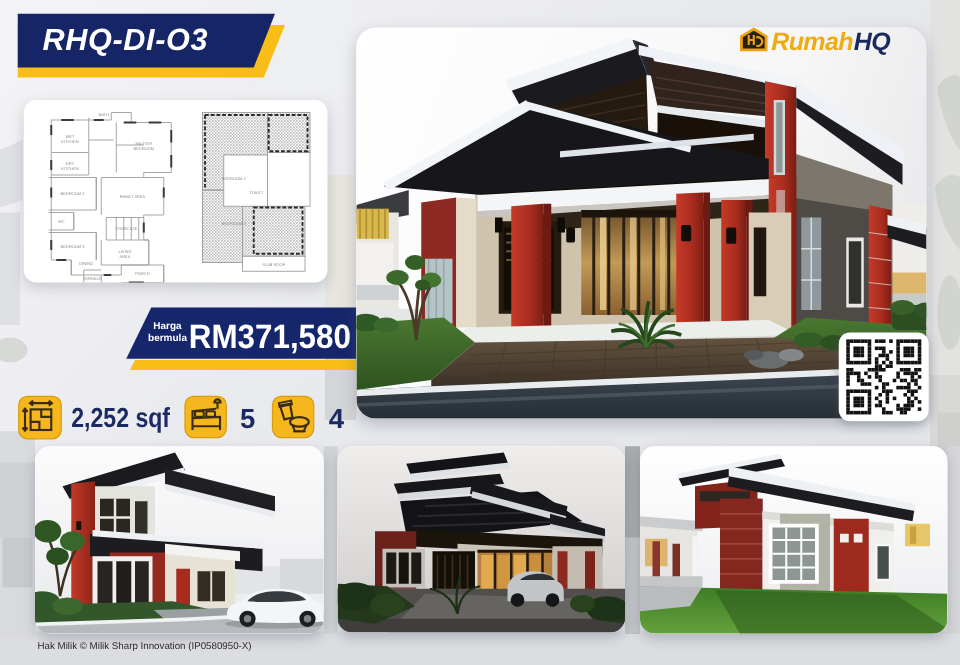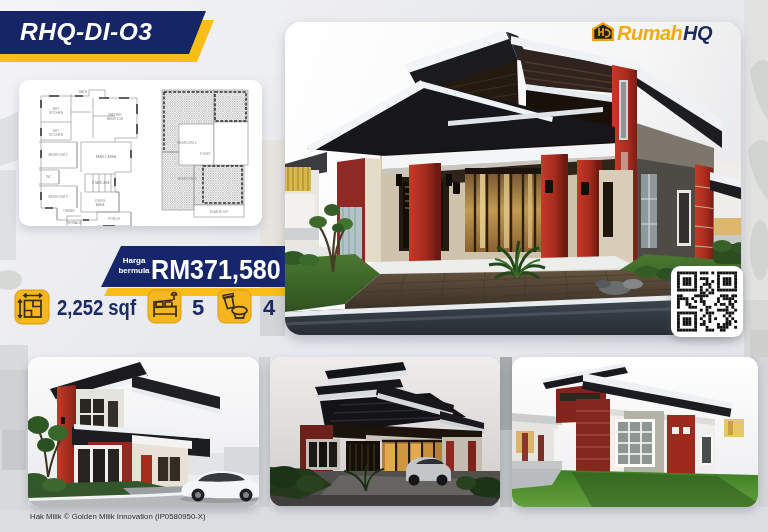--- a/index.html
+++ b/index.html
@@ -42,21 +42,21 @@
 
  <rect x="259" y="357" width="11" height="150" fill="#d2d4d6"></rect>
  <rect x="500" y="357" width="12" height="150" fill="#a7abae"></rect>
  <rect x="500" y="430" width="12" height="77" fill="#c2c5c7"></rect>
  <rect x="758" y="357" width="10" height="150" fill="#d5d6d8"></rect>
 
  <rect x="205" y="0" width="80" height="75" fill="#eeeff1"></rect>
 </svg>
 </div>
 
-<div class="abs" id="badge" style="left:0;top:0;width:230px;height:70px;text-align:center;">
+<div class="abs" id="badge" style="left:14px;top:0;width:230px;height:70px;text-align:center;">
 <svg width="230" height="70" viewBox="0 0 230 70">
 
   <polygon points="0,20 214,20 197,62 0,62" fill="#f8bd16"></polygon>
 
   <polygon points="0,11 206,11 189,54 0,54" fill="#152566"></polygon>
 
   <text x="20" y="40" font-family="Liberation Sans, sans-serif" font-size="24.5" font-weight="bold" font-style="italic" fill="#ffffff" letter-spacing="0.5">RHQ-DI-O3</text>
 </svg>
 </div>
 
@@ -138,21 +138,21 @@
 
   <polygon points="27,6 195,6 195,47 7,47" fill="#16266a"></polygon>
 
   <text x="40" y="23" text-anchor="middle" font-family="Liberation Sans, sans-serif" font-size="8" font-weight="bold" fill="#ffffff">Harga</text>
   <text x="40" y="33" text-anchor="middle" font-family="Liberation Sans, sans-serif" font-size="8" font-weight="bold" fill="#ffffff">bermula</text>
 
   <text transform="translate(57,38.5) scale(0.93,1)" font-family="Liberation Sans, sans-serif" font-size="27" font-weight="bold" fill="#ffffff">RM371,580</text>
 </svg>
 </div>
 
-<div class="abs" id="icons" style="left:10px;top:284px;width:280px;height:46px;">
+<div class="abs" id="icons" style="left:10px;top:311px;width:280px;height:46px;">
 <svg width="280" height="46" viewBox="0 0 280 46">
 
   <rect x="5" y="6" width="34" height="34" rx="7" fill="#f6b71e" stroke="#d89d0e" stroke-width="1"></rect>
   <g stroke="#3a2c10" stroke-width="1.7" fill="none">
     <rect x="14.5" y="16.5" width="16.5" height="16.5"></rect>
     <path d="M23,16.5 v6 h8 M14.5,26.5 h7 v6.5"></path>
     <path d="M14.5,11.5 h16.5 M16.5,9.5 l-2.5,2 l2.5,2 M29,9.5 l2.5,2 l-2.5,2"></path>
     <path d="M10,16.5 v16.5 M8,18.5 l2,-2.5 l2,2.5 M8,31 l2,2.5 l2,-2.5"></path>
   </g>
 
@@ -865,13 +865,13 @@
   <rect x="190" y="80" width="9" height="26" fill="#474f4d"></rect>
  </g>
 
  <polygon points="0,112 246,118 246,150 0,150" fill="url(#t3lawn)"></polygon>
  <polygon points="60,115 205,119 246,146 246,150 80,150" fill="#2e5a1c" opacity="0.55"></polygon>
 
  <polygon points="0,112 50,112 40,128 0,132" fill="#b9bcbe"></polygon>
 </svg>
 </div>
 
-<div class="abs" id="footer" style="left:30px;top:512px;width:400px;height:12px;font-size:7.8px;color:#2b2b2b;">Hak Milik © Golden Milik Innovation (IP0580950-X)</div>
+<div class="abs" id="footer" style="left:30px;top:512px;width:400px;height:12px;font-size:7.8px;color:#2b2b2b;">Hak Milik © Milik Sharp Innovation (IP0580950-X)</div>
 
 </body></html>

